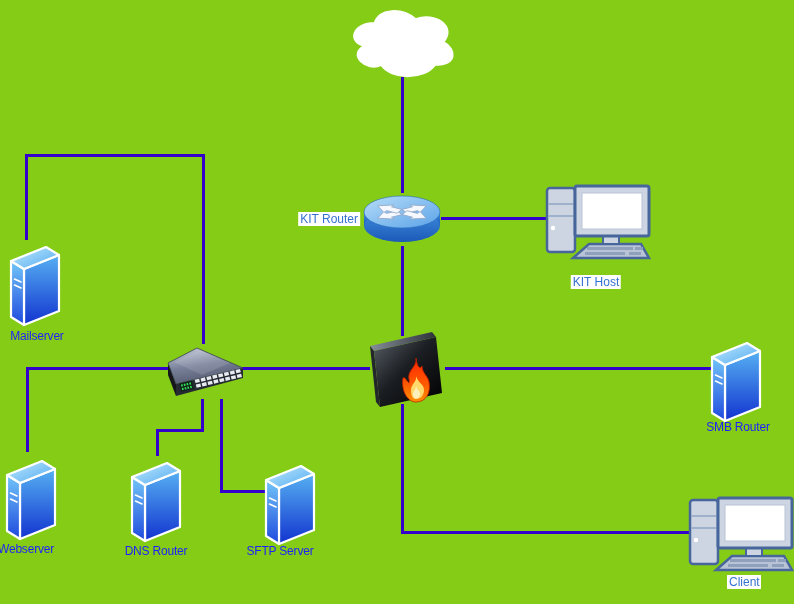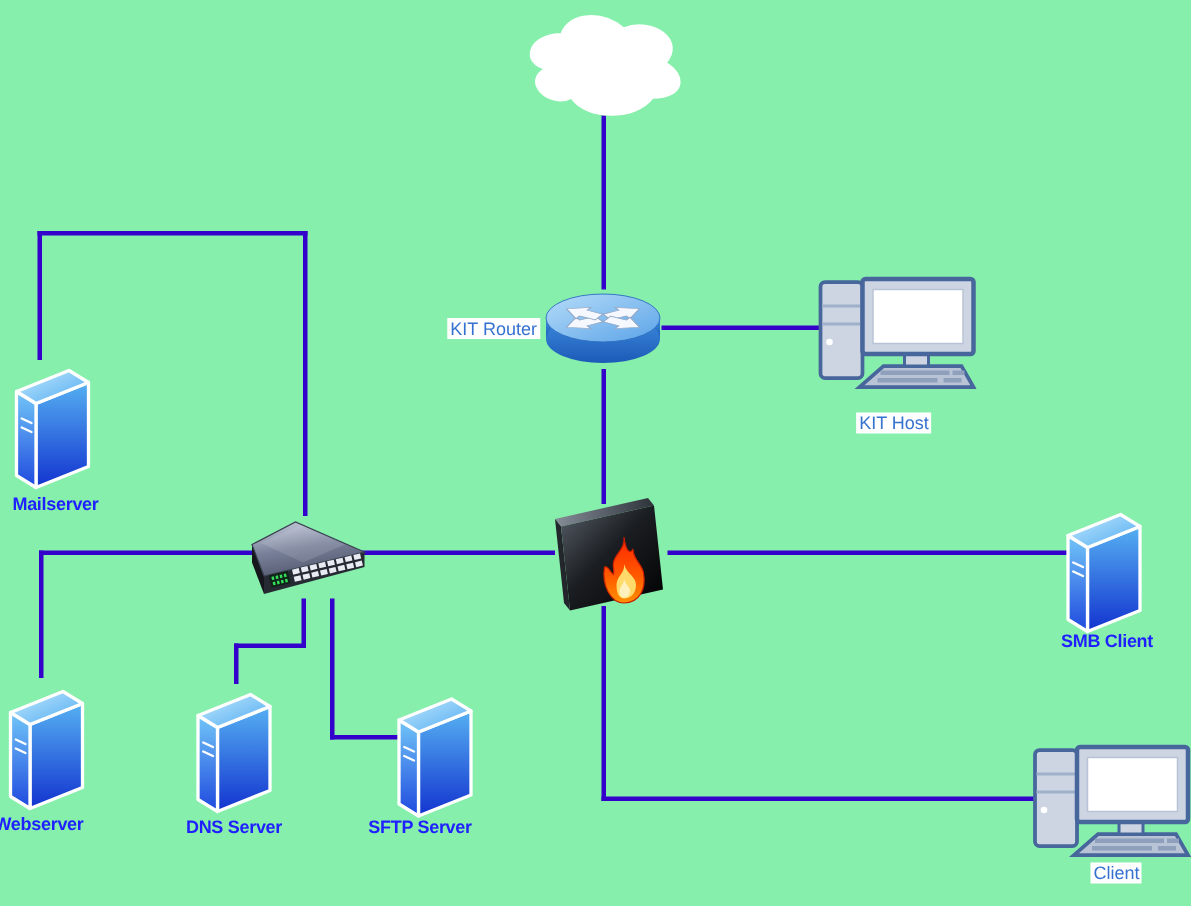--- a/index.html
+++ b/index.html
@@ -1,25 +1,25 @@
 <!DOCTYPE html>
 <html><head>
 <meta charset="utf-8">
 <style>
   html,body{margin:0;padding:0;background:#000;}
   .canvas{
-    position:relative;width:794px;height:604px;background:#86efac;
+    position:relative;width:794px;height:604px;background:#84cc16;
     overflow:hidden;font-family:"Liberation Sans",sans-serif;
   }
   .wire{position:absolute;background:#3300cc;}
   .node{position:absolute;}
   .node svg{display:block;}
   .lbl{
     position:absolute;font-size:12px;line-height:14px;white-space:nowrap;
-    color:#1f1fff;font-weight:700;letter-spacing:-0.2px;
+    color:#1f1fff;font-weight:400;letter-spacing:-0.2px;
   }
   .lbl.center{transform:translateX(-50%);}
   .lbl.boxed{
     background:#ffffff;color:#3572cf;font-weight:400;padding:0 2px;letter-spacing:0;
   }
   .lbl.right{transform:translateX(-100%);}
   .lbl.wrap{white-space:normal;text-align:left;width:30px;}
   .defs{position:absolute;width:0;height:0;}
 </style>
 </head>
@@ -220,21 +220,21 @@
         <polygon points="16,32 51,18 51,74 16,88" fill="url(#srvRight)"></polygon>
         <polygon points="3,24 16,32 16,88 3,80" fill="url(#srvLeft)"></polygon>
         <polygon points="3,24 38,10 51,18 16,32" fill="url(#srvTop)"></polygon>
       </g>
       <g stroke="#ffffff" stroke-width="1.6" stroke-linecap="round">
         <line x1="6.5" y1="42" x2="13" y2="45"></line>
           <line x1="6.5" y1="48" x2="13" y2="51"></line>
       </g>
     </svg>
   </div>
-  <div class="lbl center" style="left:156px;top:544px">DNS Server</div>
+  <div class="lbl center" style="left:156px;top:544px">DNS Router</div>
 
   <div class="node" style="left:263px;top:456px;width:54px;height:92px">
     <svg width="54" height="92" viewBox="0 0 54 92">
       <g stroke="#ffffff" stroke-width="2.2" stroke-linejoin="round">
         <polygon points="16,32 51,18 51,74 16,88" fill="url(#srvRight)"></polygon>
         <polygon points="3,24 16,32 16,88 3,80" fill="url(#srvLeft)"></polygon>
         <polygon points="3,24 38,10 51,18 16,32" fill="url(#srvTop)"></polygon>
       </g>
       <g stroke="#ffffff" stroke-width="1.6" stroke-linecap="round">
         <line x1="6.5" y1="42" x2="13" y2="45"></line>
@@ -250,21 +250,21 @@
         <polygon points="16,32 51,18 51,74 16,88" fill="url(#srvRight)"></polygon>
         <polygon points="3,24 16,32 16,88 3,80" fill="url(#srvLeft)"></polygon>
         <polygon points="3,24 38,10 51,18 16,32" fill="url(#srvTop)"></polygon>
       </g>
       <g stroke="#ffffff" stroke-width="1.6" stroke-linecap="round">
         <line x1="6.5" y1="42" x2="13" y2="45"></line>
           <line x1="6.5" y1="48" x2="13" y2="51"></line>
       </g>
     </svg>
   </div>
-  <div class="lbl center" style="left:738px;top:420px">SMB Client</div>
+  <div class="lbl center" style="left:738px;top:420px">SMB Router</div>
 
   <div class="node" style="left:686px;top:494px;width:108px;height:80px">
     <svg width="108" height="80" viewBox="0 0 108 80">
       <g transform="translate(0,2)">
         <polygon points="46,60 98,60 106,74 30,74" fill="#b9c3d6" stroke="#47669c" stroke-width="2.5"></polygon>
         <g fill="#8fa0bd">
           <rect x="44" y="63" width="46" height="3"></rect>
             <rect x="42" y="68" width="40" height="3"></rect>
           <rect x="92" y="63" width="8" height="3"></rect>
             <rect x="86" y="68" width="12" height="3"></rect>

